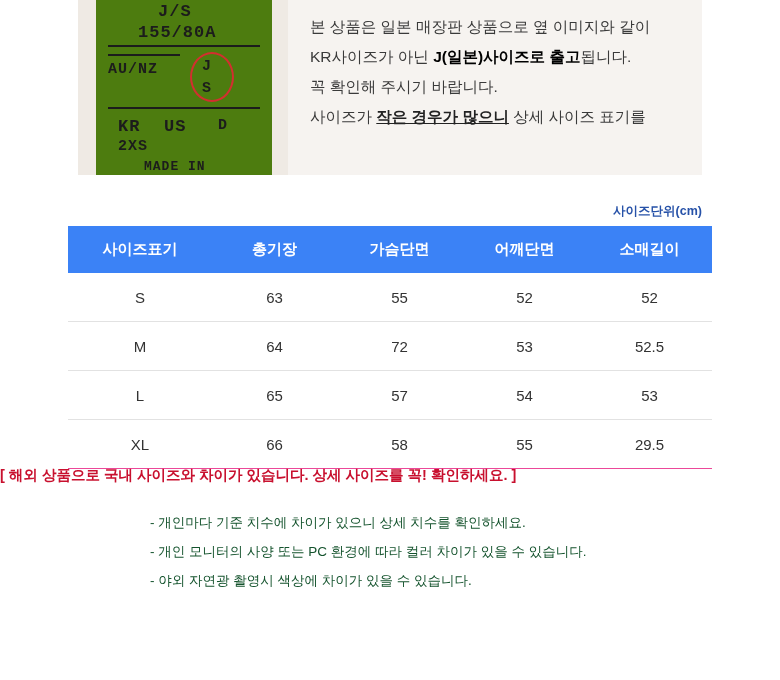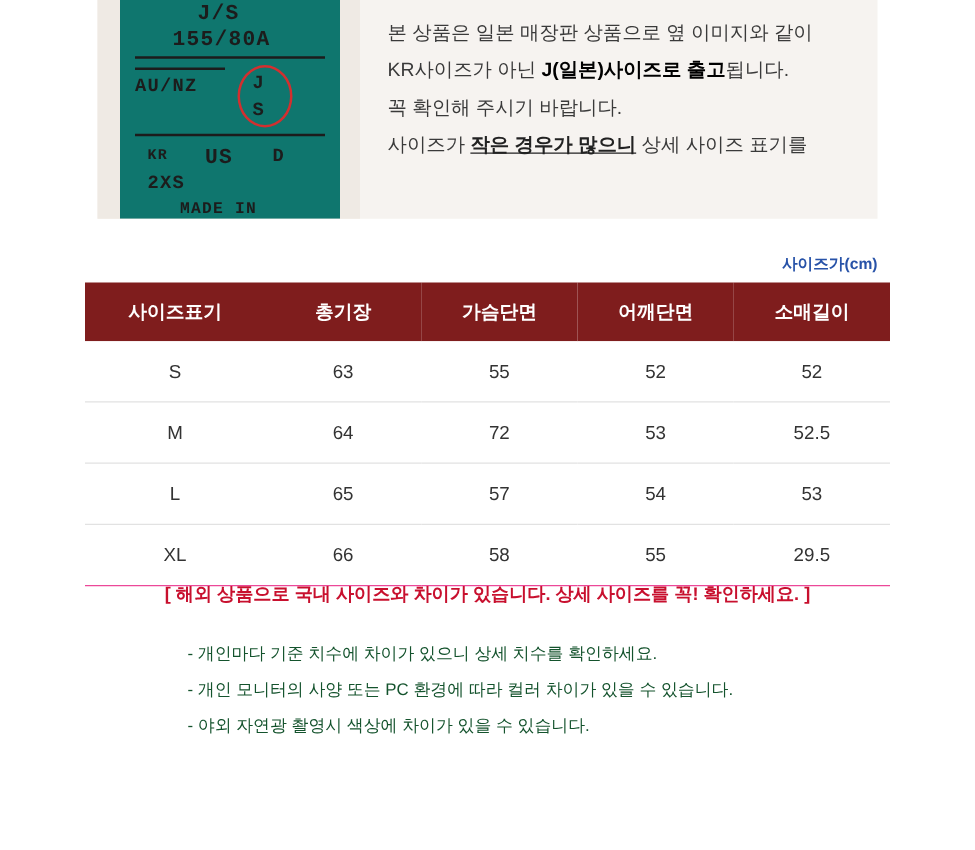--- a/index.html
+++ b/index.html
@@ -36,42 +36,42 @@
     background: #efeae4;
     position: relative;
     overflow: hidden;
   }
   .label-inner {
     position: absolute;
     left: 18px;
     top: 0px;
     width: 176px;
     height: 175px;
-    background: #0f766e;
+    background: #4d7c0f;
     font-family: "Liberation Mono", monospace;
     color: #1c1c1c;
   }
   .lbl-line {
     position: absolute;
     left: 12px;
     right: 12px;
     border-top: 2px solid #1c1c1c;
   }
   .lbl-txt {
     position: absolute;
     font-weight: bold;
     letter-spacing: 1px;
     white-space: nowrap;
   }
   .lbl-js      { left: 62px;  top: 2px;   font-size: 17px; }
   .lbl-155     { left: 42px;  top: 23px;  font-size: 17px; }
   .lbl-aunz    { left: 12px;  top: 61px;  font-size: 15px; }
   .lbl-j       { left: 106px; top: 58px;  font-size: 15px; }
   .lbl-s       { left: 106px; top: 80px;  font-size: 15px; }
-  .lbl-kr      { left: 22px;  top: 117px; font-size: 12px; }
+  .lbl-kr      { left: 22px;  top: 117px; font-size: 17px; }
   .lbl-us      { left: 68px;  top: 117px; font-size: 17px; }
   .lbl-d       { left: 122px; top: 117px; font-size: 15px; }
   .lbl-2xs     { left: 22px;  top: 138px; font-size: 15px; }
   .lbl-made    { left: 48px;  top: 159px; font-size: 13px; }
   .circle-mark {
     position: absolute;
     left: 94px;
     top: 52px;
     width: 40px;
     height: 46px;
@@ -112,21 +112,21 @@
   
   table.size-table {
     position: absolute;
     left: 68px;
     top: 226px;
     width: 644px;
     border-collapse: collapse;
     table-layout: fixed;
   }
   table.size-table thead th {
-    background: #7f1d1d;
+    background: #3b82f6;
     color: #ffffff;
     font-size: 15px;
     font-weight: bold;
     height: 45px;
     border: none;
   }
   table.size-table tbody td {
     height: 46px;
     text-align: center;
     font-size: 15px;
@@ -137,21 +137,21 @@
   table.size-table tbody tr:last-child td {
     border-bottom: 1px solid #ec4899;
   }
 
   
   .warning {
     position: absolute;
     left: 0;
     right: 0;
     top: 466px;
-    text-align: center;
+    text-align: left;
     font-size: 14.5px;
     font-weight: bold;
     color: #c8102e;
   }
   .notes {
     position: absolute;
     left: 150px;
     top: 508px;
     width: 560px;
   }
@@ -197,21 +197,21 @@
       </div>
       <div>
         <span>꼭 확인해 주시기 바랍니다.</span>
       </div>
       <div>
         <span>사이즈가 </span><span class="u">작은 경우가 많으니</span><span> 상세 사이즈 표기를</span>
       </div>
     </div>
   </div>
 
-  <div class="unit">사이즈가(cm)</div>
+  <div class="unit">사이즈단위(cm)</div>
 
   <table class="size-table">
     <colgroup>
       <col style="width:144px">
       <col style="width:125px">
       <col style="width:125px">
       <col style="width:125px">
       <col style="width:125px">
     </colgroup>
     <thead>

